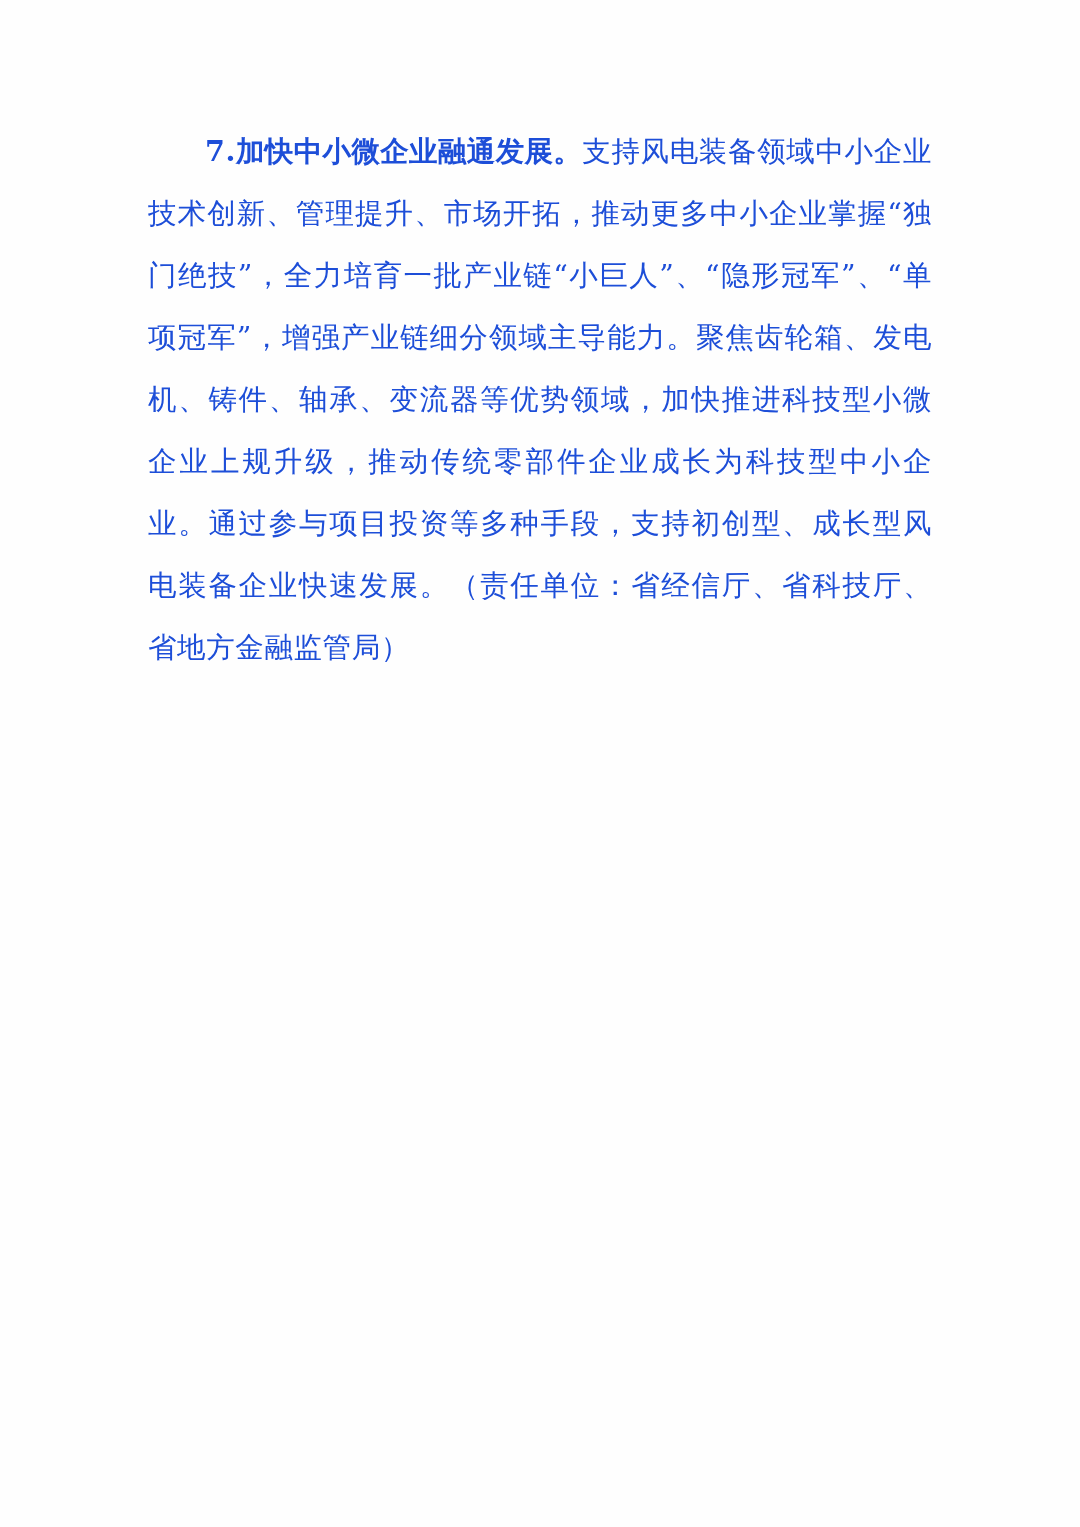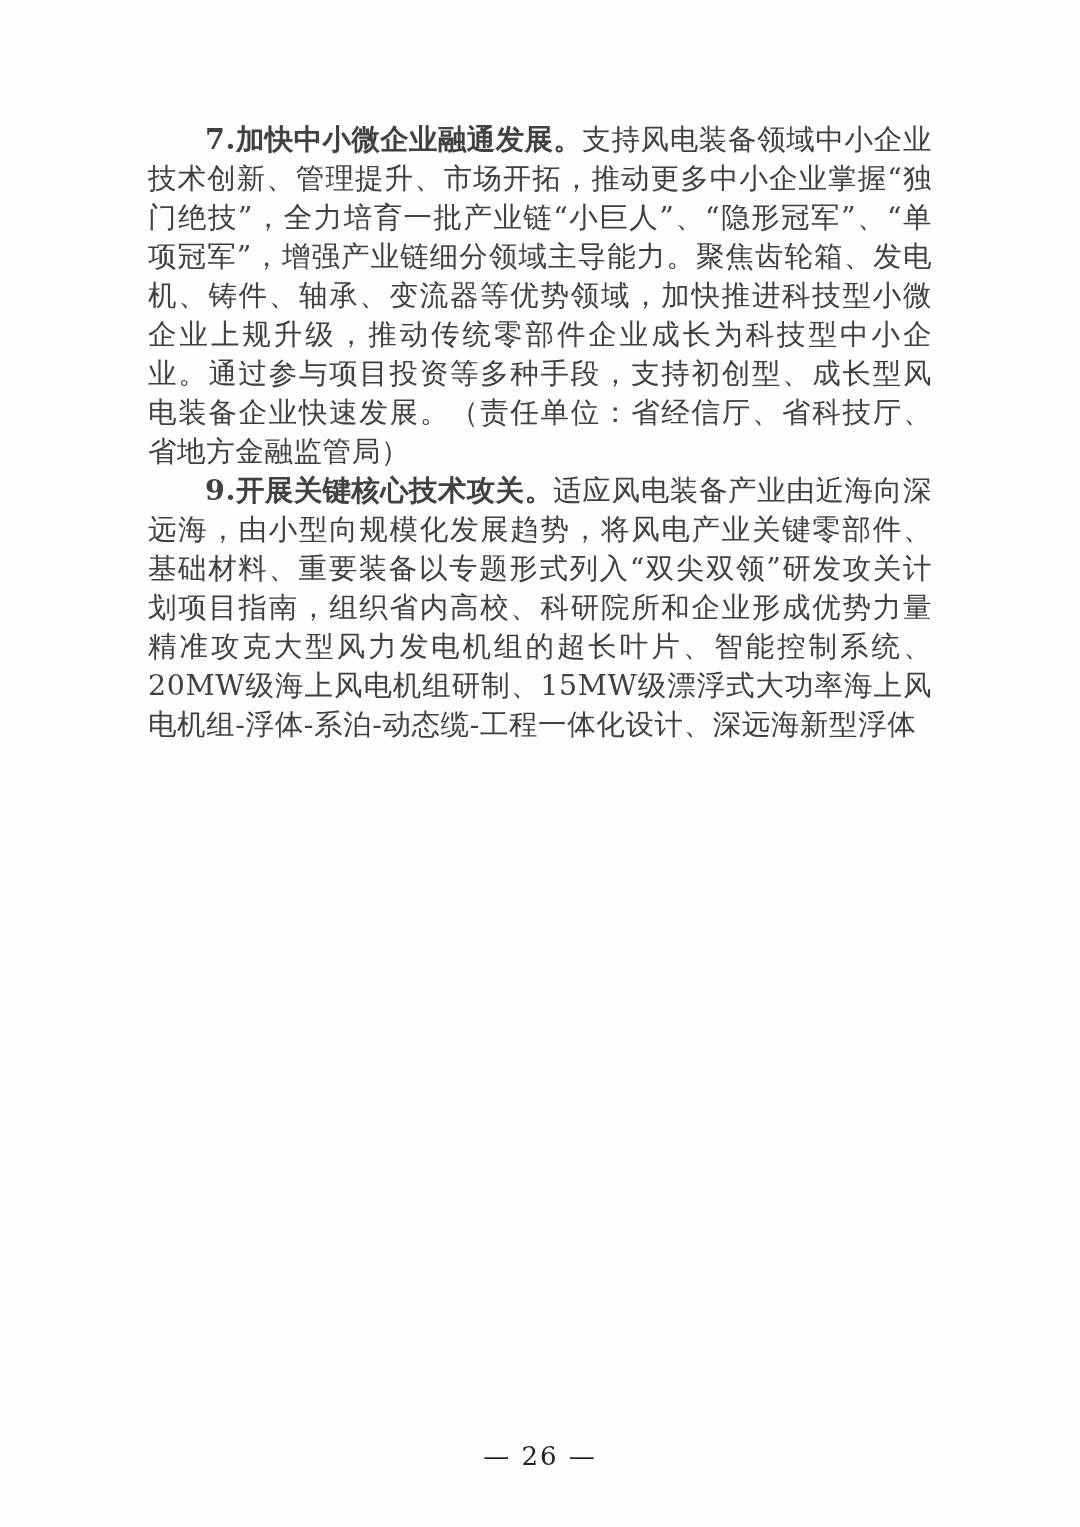--- a/index.html
+++ b/index.html
@@ -13,25 +13,25 @@
     height: 1527px;
     background: #fefefe;
     font-family: "DejaVu Serif", "Liberation Serif", serif;
     color: #1a1a1a;
     box-sizing: border-box;
     padding: 120px 148px 0 148px;
     overflow: hidden;
   }
   .body-text {
     font-size: 28.5px;
-    line-height: 39px;
+    line-height: 62px;
     text-align: justify;
     text-justify: inter-ideograph;
     letter-spacing: 0.6px;
-    color: #404040;
+    color: #1d4ed8;
   }
   .para {
     margin: 0 0 0 0;
     text-indent: 2em;
   }
   .para + .para {
     margin-top: 0px;
   }
   .lead {
     font-weight: bold;
@@ -59,19 +59,17 @@
 <body>
 
 <div class="page">
 
   <div class="body-text">
 
     <p class="para"><span class="num">7.</span><span class="lead">加快中小微企业融通发展。</span><span>支持风电装备领域中小企业技术创新、管理提升、市场开拓，推动更多中小企业掌握“独门绝技”，全力培育一批产业链“小巨人”、“隐形冠军”、“单项冠军”，增强产业链细分领域主导能力。聚焦齿轮箱、发电机、铸件、轴承、变流器等优势领域，加快推进科技型小微企业上规升级，推动传统零部件企业成长为科技型中小企业。通过参与项目投资等多种手段，支持初创型、成长型风电装备企业快速发展。（责任单位：省经信厅、省科技厅、省地方金融监管局）</span></p>
 
 
 
-    <p class="para"><span class="num">9.</span><span class="lead">开展关键核心技术攻关。</span><span>适应风电装备产业由近海向深远海，由小型向规模化发展趋势，将风电产业关键零部件、基础材料、重要装备以专题形式列入“双尖双领”研发攻关计划项目指南，组织省内高校、科研院所和企业形成优势力量精准攻克大型风力发电机组的超长叶片、智能控制系统、20MW级海上风电机组研制、15MW级漂浮式大功率海上风电机组-浮体-系泊-动态缆-工程一体化设计、深远海新型浮体</span></p>
 
   </div>
 
-  <div class="pagenum">— 26 —</div>
 
 </div>
 
 </body></html>

